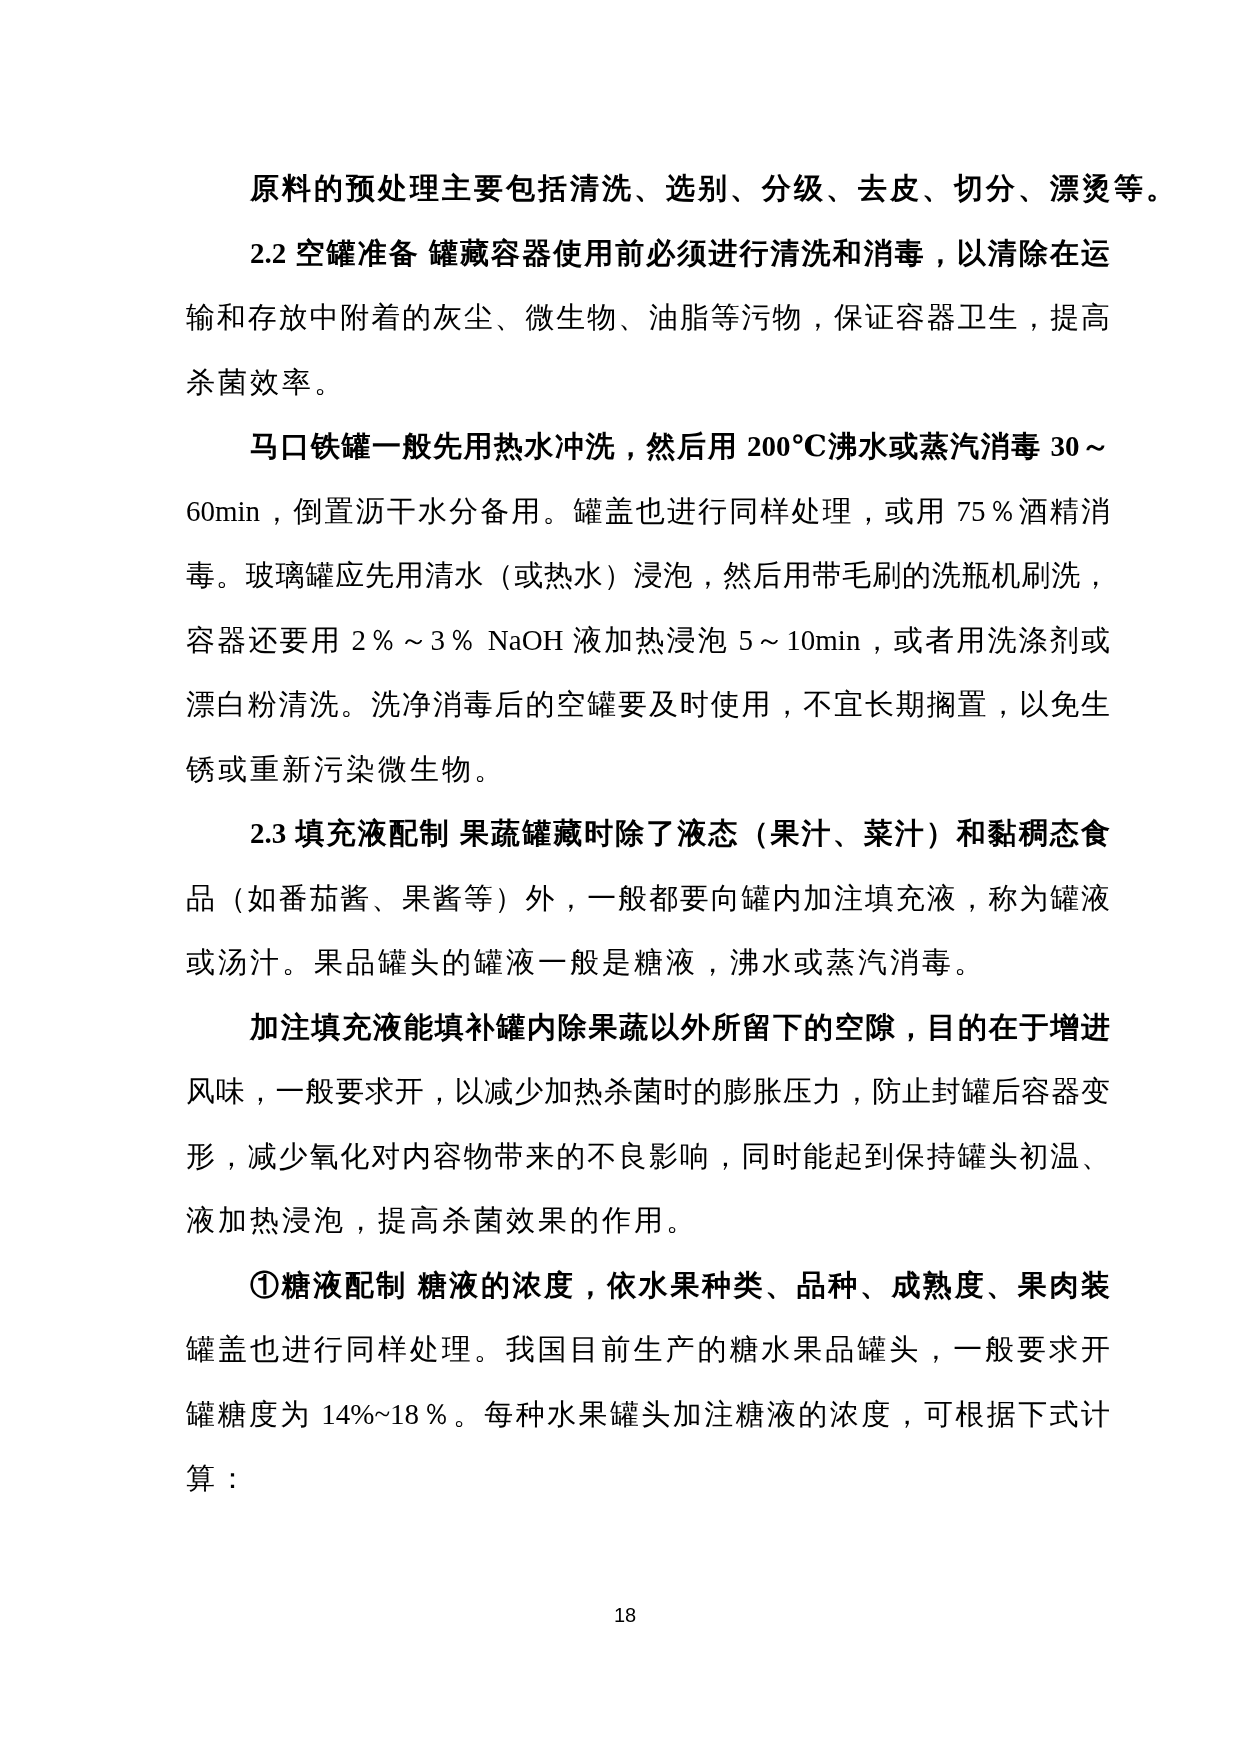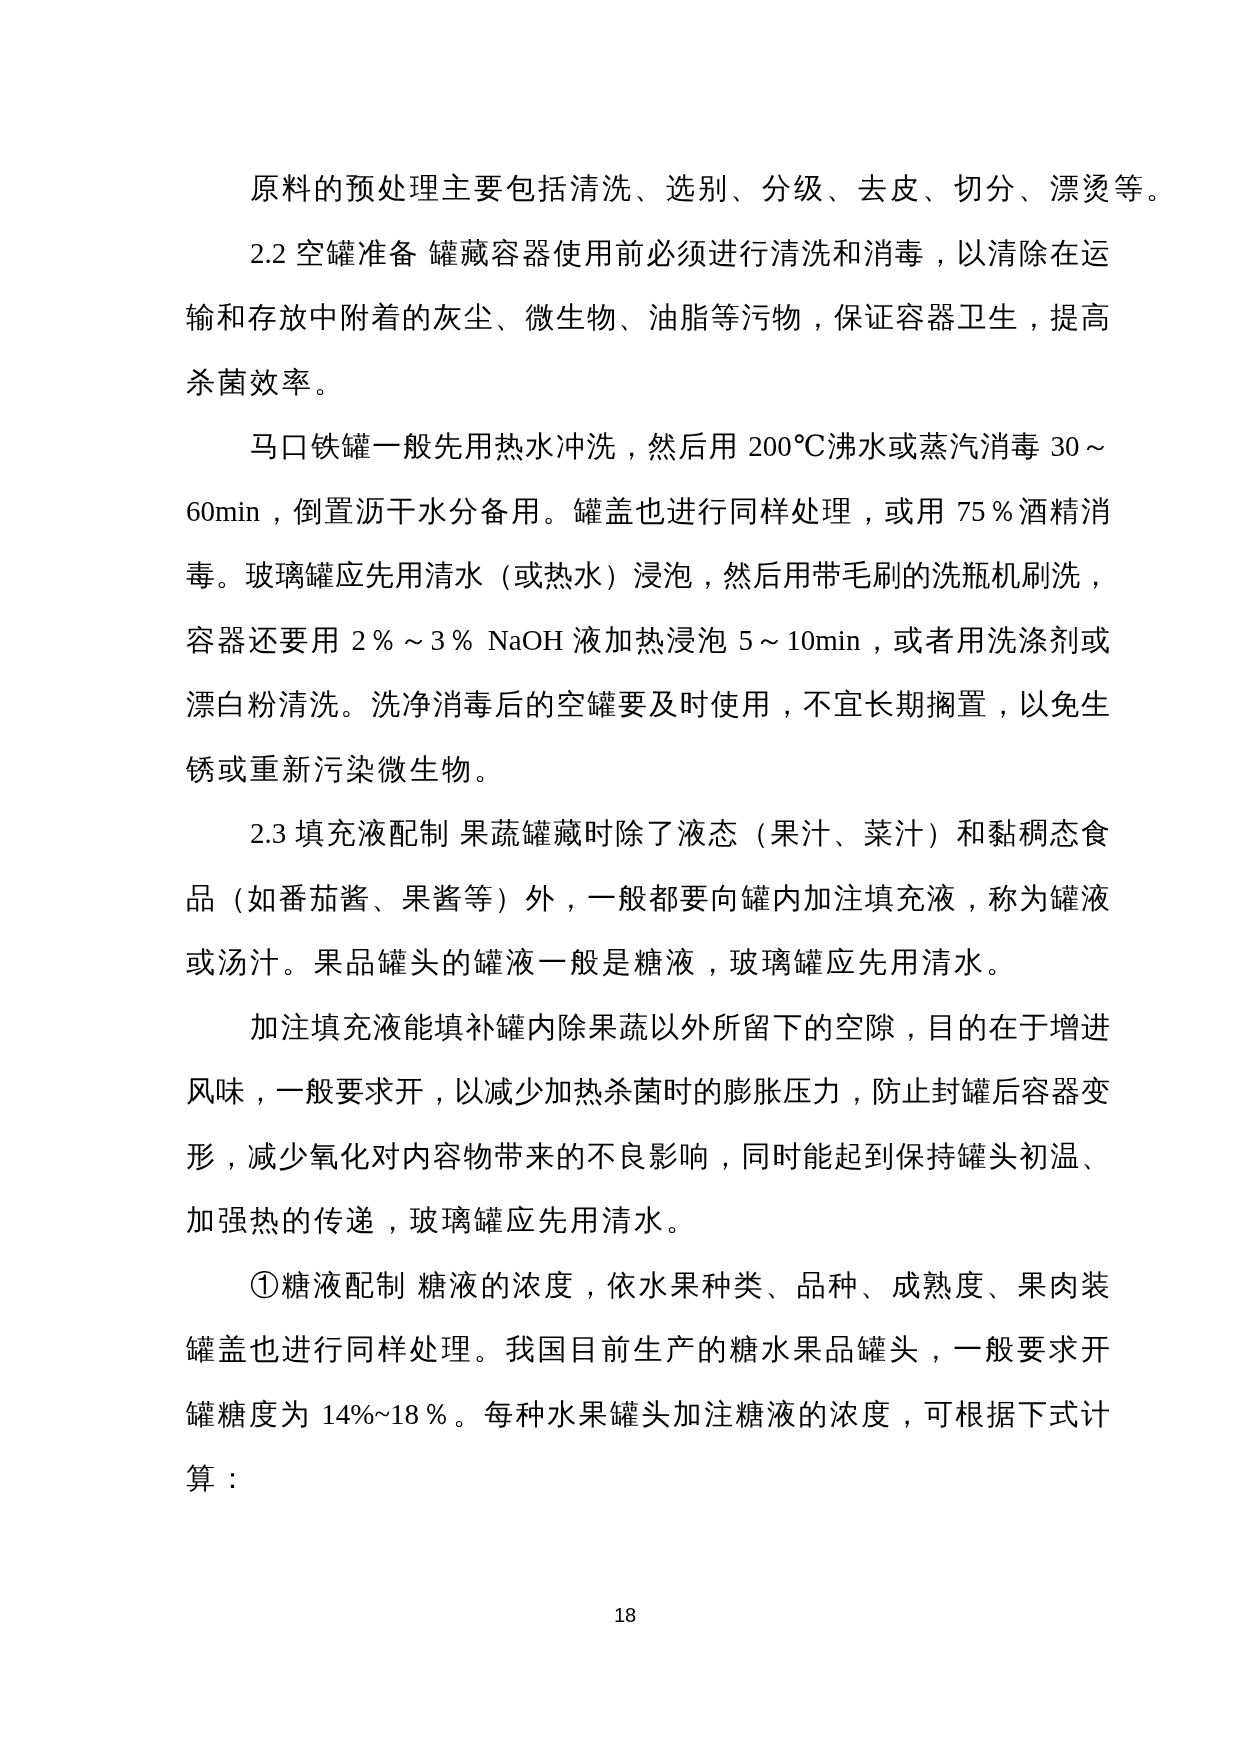--- a/index.html
+++ b/index.html
@@ -32,20 +32,21 @@
     font-size: 29px;
     white-space: nowrap;
     overflow: visible;
   }
   .line.justify {
     text-align: justify;
     text-align-last: justify;
   }
   .line.indent {
     padding-left: 64px;
+    font-weight: bold;
   }
   .line.plain {
     letter-spacing: 3px;
     text-align: left;
   }
   .page-number {
     position: absolute;
     top: 1598px;
     left: 5px;
     width: 100%;
@@ -65,24 +66,24 @@
     <div class="line justify">输和存放中附着的灰尘、微生物、油脂等污物，保证容器卫生，提高</div>
     <div class="line plain">杀菌效率。</div>
     <div class="line justify indent">马口铁罐一般先用热水冲洗，然后用 200℃沸水或蒸汽消毒 30～</div>
     <div class="line justify">60min，倒置沥干水分备用。罐盖也进行同样处理，或用 75％酒精消</div>
     <div class="line justify">毒。玻璃罐应先用清水（或热水）浸泡，然后用带毛刷的洗瓶机刷洗，</div>
     <div class="line justify">容器还要用 2％～3％ NaOH 液加热浸泡 5～10min，或者用洗涤剂或</div>
     <div class="line justify">漂白粉清洗。洗净消毒后的空罐要及时使用，不宜长期搁置，以免生</div>
     <div class="line plain">锈或重新污染微生物。</div>
     <div class="line justify indent">2.3 填充液配制 果蔬罐藏时除了液态（果汁、菜汁）和黏稠态食</div>
     <div class="line justify">品（如番茄酱、果酱等）外，一般都要向罐内加注填充液，称为罐液</div>
-    <div class="line plain">或汤汁。果品罐头的罐液一般是糖液，玻璃罐应先用清水。</div>
+    <div class="line plain">或汤汁。果品罐头的罐液一般是糖液，沸水或蒸汽消毒。</div>
     <div class="line justify indent">加注填充液能填补罐内除果蔬以外所留下的空隙，目的在于增进</div>
     <div class="line justify">风味，一般要求开，以减少加热杀菌时的膨胀压力，防止封罐后容器变</div>
     <div class="line justify">形，减少氧化对内容物带来的不良影响，同时能起到保持罐头初温、</div>
-    <div class="line plain">加强热的传递，玻璃罐应先用清水。</div>
+    <div class="line plain">液加热浸泡，提高杀菌效果的作用。</div>
     <div class="line justify indent">①糖液配制 糖液的浓度，依水果种类、品种、成熟度、果肉装</div>
     <div class="line justify">罐盖也进行同样处理。我国目前生产的糖水果品罐头，一般要求开</div>
     <div class="line justify">罐糖度为 14%~18％。每种水果罐头加注糖液的浓度，可根据下式计</div>
     <div class="line plain">算：</div>
   </div>
   <div class="page-number">18</div>
 </div>
 
 </body></html>

